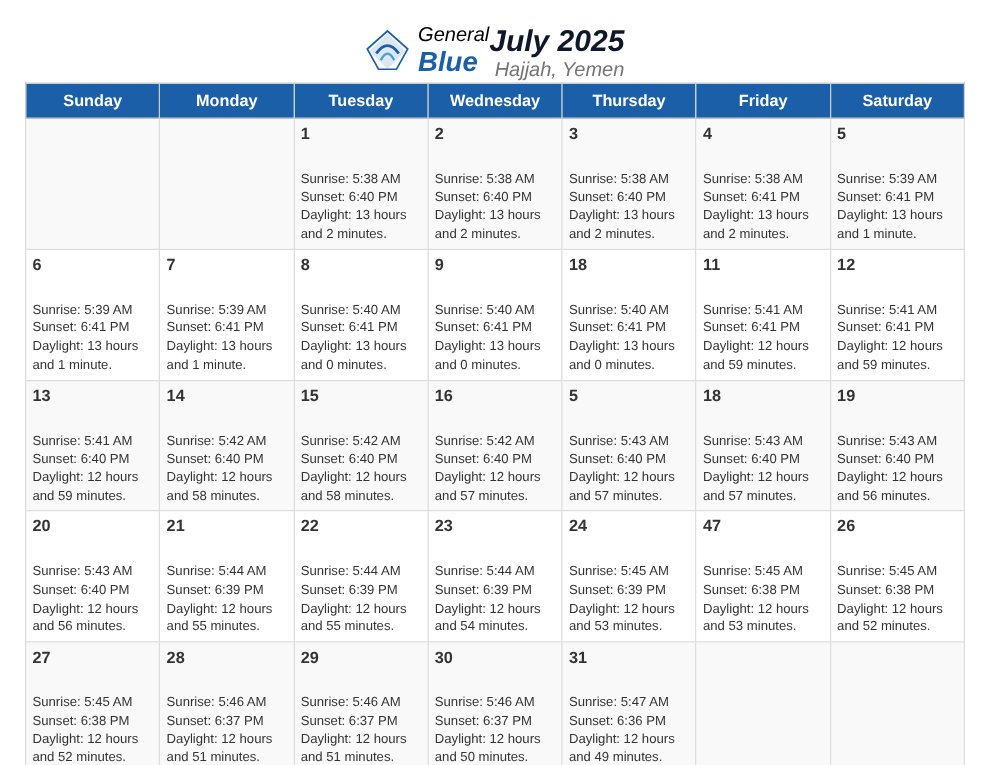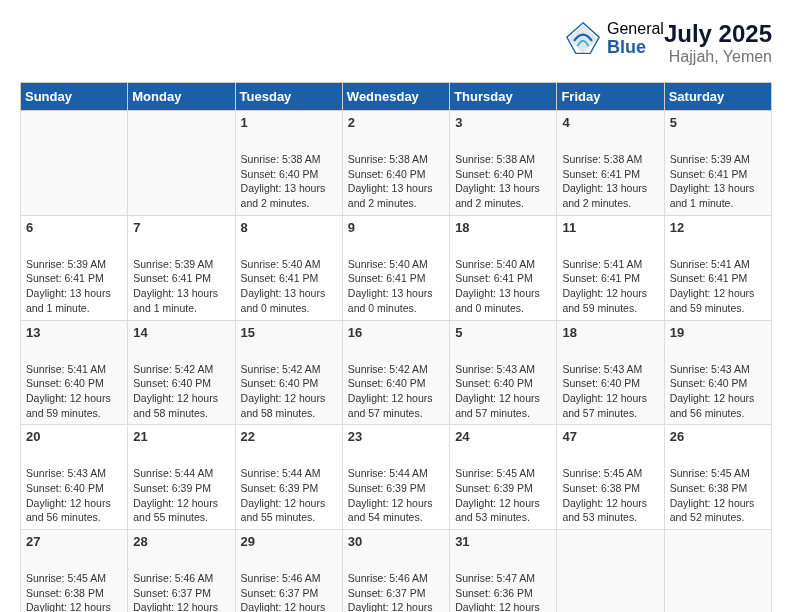--- a/index.html
+++ b/index.html
@@ -5,23 +5,23 @@
     * { box-sizing: border-box; margin: 0; padding: 0; }
     body {
       font-family: Arial, sans-serif;
       background: #fff;
       width: 792px;
       min-height: 612px;
       padding: 20px;
     }
     .header {
       display: flex;
-      justify-content: flex-end;
+      justify-content: center;
       align-items: flex-start;
-      margin-bottom: 16px;
+      font-style: italic;
     }
     .logo {
       display: flex;
       align-items: center;
       gap: 6px;
     }
     .logo-text {
       display: flex;
       flex-direction: column;
       line-height: 1.1;
@@ -45,21 +45,21 @@
     table {
       width: 100%;
       border-collapse: collapse;
     }
     thead tr th {
       background: #1a5fa8;
       color: #fff;
       font-size: 13px;
       font-weight: bold;
       padding: 6px 4px;
-      text-align: left;
+      text-align: center;
       border: 1px solid #ccc;
     }
     tbody tr td {
       vertical-align: top;
       border: 1px solid #ddd;
       padding: 4px 5px;
       font-size: 11px;
       color: #333;
       height: 88px;
       width: calc(100% / 7);
@@ -89,21 +89,21 @@
 <div class="header">
   <div class="logo">
     <svg class="logo-icon" viewBox="0 0 40 40">
       <polygon points="20,4 36,20 20,36 4,20" fill="#1a5fa8" opacity="0.15"></polygon>
       <polygon points="20,2 38,18 28,36 12,36 2,18" fill="none" stroke="#1a5fa8" stroke-width="1.5"></polygon>
       <path d="M10,22 Q20,8 30,22" fill="none" stroke="#1a5fa8" stroke-width="2.5"></path>
       <path d="M14,28 Q20,16 26,28" fill="none" stroke="#4a9fd4" stroke-width="2"></path>
     </svg>
     <div class="logo-text">
       <span>General</span>
-      <span style="color:#1a5fa8;font-weight:bold;font-size:18px;">Blue</span>
+      <span style="color:#1a5fa8;font-weight:bold;font-size:22px;">Blue</span>
     </div>
   </div>
   <div class="title-block">
     <div class="month-title">July 2025</div>
     <div class="subtitle">Hajjah, Yemen</div>
   </div>
 </div>
 
 <table>
   <thead>

